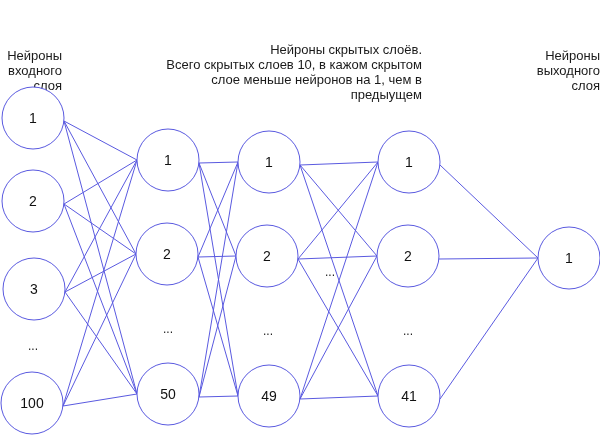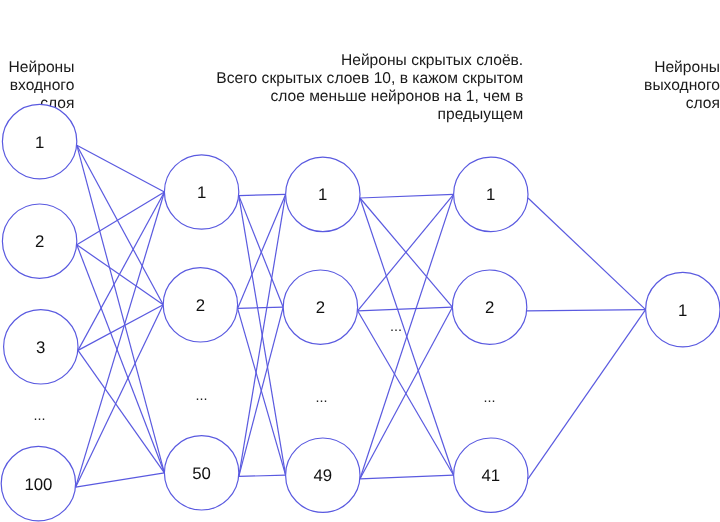--- a/index.html
+++ b/index.html
@@ -30,21 +30,21 @@
       color: #1a1a1a;
       white-space: pre-line;
       margin-top: 40px;
     }
     #label-input {
       left: 0px;
       top: 8px;
       width: 62px;
     }
     #label-hidden {
-      left: 158px;
+      left: 144px;
       top: 2px;
       width: 278px;
     }
     #label-output {
       left: 528px;
       top: 8px;
       width: 72px;
     }
     .conn {
       stroke: #5a5ae0;

